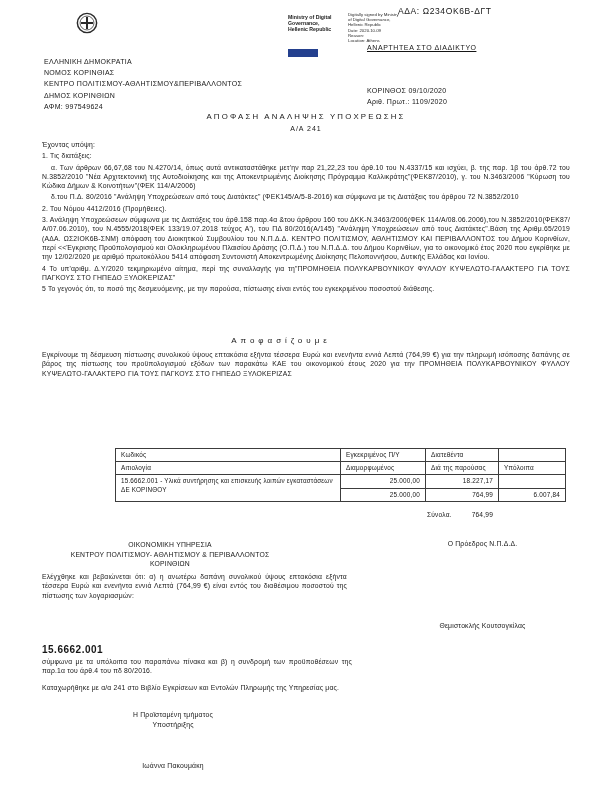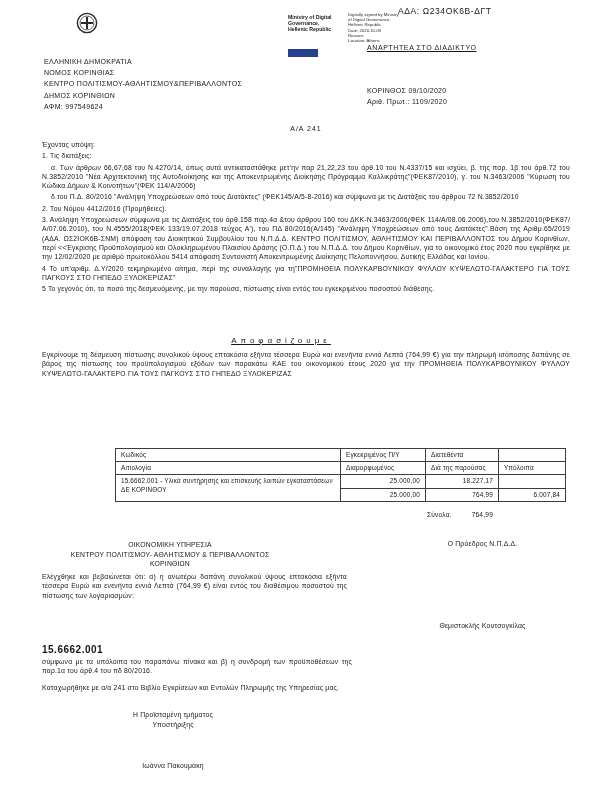--- a/index.html
+++ b/index.html
@@ -25,21 +25,21 @@
   .city-date { top:87px; left:367px; font-size:7px; letter-spacing:0.3px; }
   .protocol  { top:98px; left:367px; font-size:7px; letter-spacing:0.3px; }
 
   .doc-title { top:112px; left:0; width:612px; text-align:center; font-size:7.8px; letter-spacing:2.2px; }
   .case-number { top:125px; left:0; width:612px; text-align:center; font-size:7px; letter-spacing:1px; }
 
   .body-flow { top:140px; left:42px; width:528px; font-size:6.8px; line-height:9.3px; letter-spacing:0.2px; }
   .body-flow p { margin:0 0 2px 0; text-align:justify; }
   .ind { text-indent:9px; }
 
-  .decision-head { top:336px; left:0; width:562px; text-align:center; font-size:8px; letter-spacing:4px;text-decoration:underline; }
+  .decision-head { top:336px; left:0; width:562px; text-align:center; font-size:8px; letter-spacing:4px; }
   .decision-body { top:350px; left:42px; width:528px; font-size:6.8px; line-height:9.3px; letter-spacing:0.2px; text-align:justify; }
 
   table.budget { position:absolute; top:448px; left:115px; width:450px; border-collapse:collapse; table-layout:fixed;
                  font-size:6.4px; line-height:8.2px; letter-spacing:0.2px; }
   table.budget td { border:1px solid #3c3c3c; padding:2px 5px; vertical-align:top; height:12px; }
   table.budget td.num { text-align:right; }
   table.budget td.desc { font-size:6.3px; }
 
   .totals-label { top:511px; left:427px; font-size:6.6px; letter-spacing:0.2px; }
   .totals-value { top:511px; left:445px; width:48px; text-align:right; font-size:6.6px; letter-spacing:0.2px; }
@@ -91,20 +91,21 @@
     <div>ΕΛΛΗΝΙΚΗ ΔΗΜΟΚΡΑΤΙΑ</div>
     <div>ΝΟΜΟΣ ΚΟΡΙΝΘΙΑΣ</div>
     <div>ΚΕΝΤΡΟ ΠΟΛΙΤΙΣΜΟΥ-ΑΘΛΗΤΙΣΜΟΥ&amp;ΠΕΡΙΒΑΛΛΟΝΤΟΣ</div>
     <div>ΔΗΜΟΣ ΚΟΡΙΝΘΙΩΝ</div>
     <div>ΑΦΜ: 997549624</div>
   </div>
 
   <div class="abs city-date">ΚΟΡΙΝΘΟΣ 09/10/2020</div>
   <div class="abs protocol">Αριθ. Πρωτ.: 1109/2020</div>
 
+  <div class="abs doc-title">ΑΠΟΦΑΣΗ ΑΝΑΛΗΨΗΣ ΥΠΟΧΡΕΩΣΗΣ</div>
   <div class="abs case-number">Α/Α 241</div>
 
   <div class="abs body-flow">
     <p>Έχοντας υπόψη:</p>
     <p>1.  Τις διατάξεις:</p>
     <p class="ind">α. Των άρθρων 66,67,68 του Ν.4270/14, όπως αυτά αντικαταστάθηκε μετ'ην παρ 21,22,23 του άρθ.10 του Ν.4337/15 και ισχύει, β. της παρ. 1β του άρθ.72 του Ν.3852/2010 "Νέα Αρχιτεκτονική της Αυτοδιοίκησης και της Αποκεντρωμένης Διοίκησης Πρόγραμμα Καλλικράτης"(ΦΕΚ87/2010), γ. του Ν.3463/2006 "Κύρωση του Κώδικα Δήμων &amp; Κοινοτήτων"(ΦΕΚ 114/Α/2006)</p>
     <p class="ind">δ.του Π.Δ. 80/2016 "Ανάληψη Υποχρεώσεων από τους Διατάκτες" (ΦΕΚ145/Α/5-8-2016) και σύμφωνα με τις Διατάξεις του άρθρου 72 Ν.3852/2010</p>
     <p>2.  Του Νόμου 4412/2016 (Προμήθειες).</p>
     <p>3.  Ανάληψη Υποχρεώσεων σύμφωνα με τις Διατάξεις του άρθ.158 παρ.4α &amp;του άρθρου 160 του ΔΚΚ-Ν.3463/2006(ΦΕΚ 114/Α/08.06.2006),του Ν.3852/2010(ΦΕΚ87/Α/07.06.2010), του Ν.4555/2018(ΦΕΚ 133/19.07.2018 τεύχος Α'), του ΠΔ 80/2016(Α/145) "Ανάληψη Υποχρεώσεων από τους Διατάκτες".Βάση της Αριθμ.65/2019 (ΑΔΑ. ΩΣ2ΙΟΚ6Β-ΣΝΜ) απόφαση του Διοικητικού Συμβουλίου του Ν.Π.Δ.Δ. ΚΕΝΤΡΟ ΠΟΛΙΤΙΣΜΟΥ, ΑΘΛΗΤΙΣΜΟΥ ΚΑΙ ΠΕΡΙΒΑΛΛΟΝΤΟΣ του Δήμου Κορινθίων, περί &lt;&lt;Έγκρισης Προϋπολογισμού και Ολοκληρωμένου Πλαισίου Δράσης (Ο.Π.Δ.) του Ν.Π.Δ.Δ. του Δήμου Κορινθίων, για το οικονομικό έτος 2020 που εγκρίθηκε με την 12/02/2020 με αριθμό πρωτοκόλλου 5414 απόφαση Συντονιστή Αποκεντρωμένης Διοίκησης Πελοποννήσου, Δυτικής Ελλάδας και Ιονίου.</p>
     <p>4  Το υπ'αριθμ. Δ.Υ/2020 τεκμηριωμένο αίτημα, περί της συναλλαγής για τη"ΠΡΟΜΗΘΕΙΑ ΠΟΛΥΚΑΡΒΟΥΝΙΚΟΥ ΦΥΛΛΟΥ ΚΥΨΕΛΩΤΟ-ΓΑΛΑΚΤΕΡΟ ΓΙΑ ΤΟΥΣ ΠΑΓΚΟΥΣ ΣΤΟ ΓΗΠΕΔΟ ΞΥΛΟΚΕΡΙΖΑΣ"</p>

